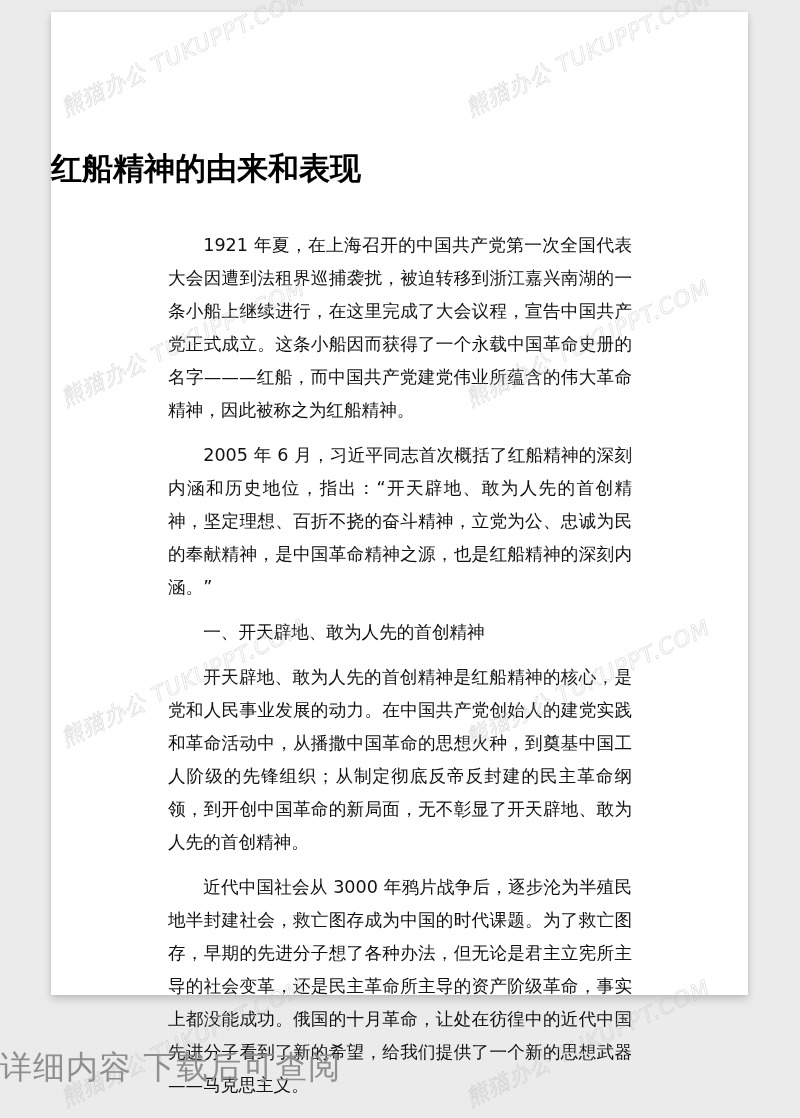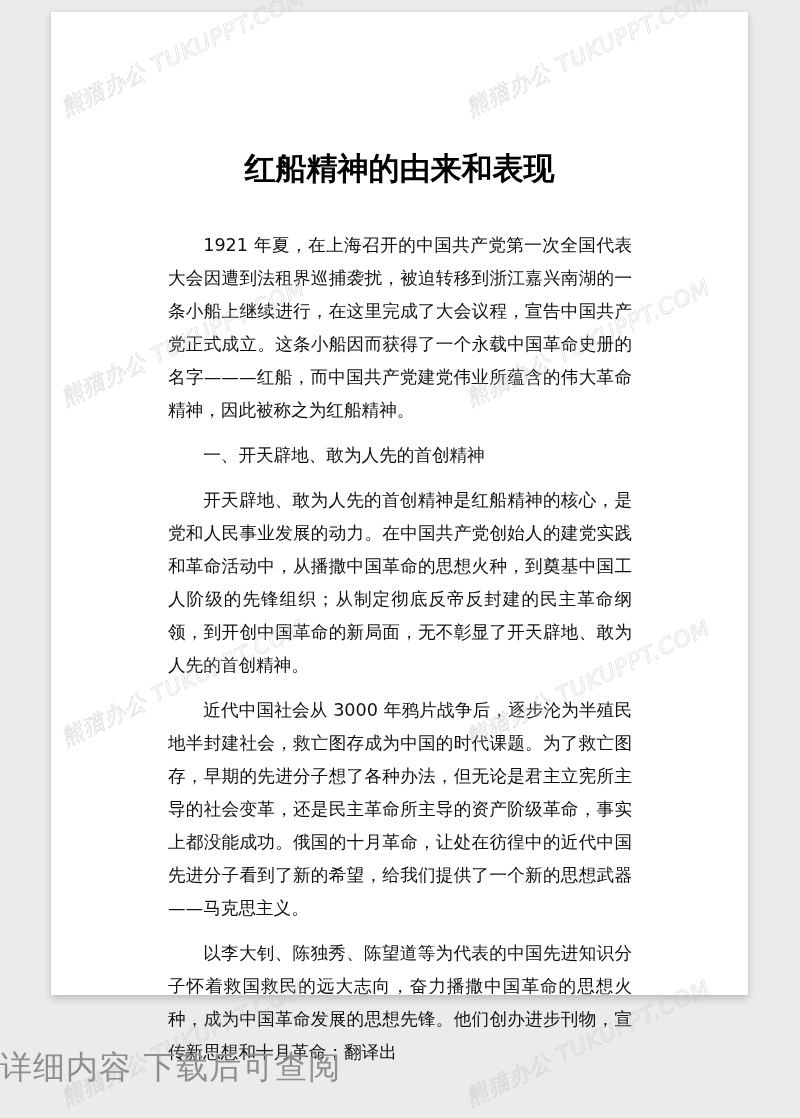--- a/index.html
+++ b/index.html
@@ -21,21 +21,20 @@
       width: 697px;
       height: 983px;
       background: #ffffff;
       box-shadow: 0 4px 8px rgba(0,0,0,0.18), 0 0 3px rgba(0,0,0,0.08);
     }
     .title {
       position: absolute;
       left: 0;
       top: 132px;
       width: 697px;
-      text-align: center;
       font-size: 31px;
       font-weight: bold;
       color: #000;
       letter-spacing: 0px;
       line-height: 48px;
     }
     .body-text {
       position: absolute;
       left: 105px;
       top: 205px;
@@ -73,20 +72,21 @@
       font-weight: normal;
     }
   </style>
 </head>
 <body>
 
 <div class="page">
   <div class="title">红船精神的由来和表现</div>
   <div class="body-text">
     <p>1921 年夏，在上海召开的中国共产党第一次全国代表大会因遭到法租界巡捕袭扰，被迫转移到浙江嘉兴南湖的一条小船上继续进行，在这里完成了大会议程，宣告中国共产党正式成立。这条小船因而获得了一个永载中国革命史册的名字———红船，而中国共产党建党伟业所蕴含的伟大革命精神，因此被称之为红船精神。</p>
+    <p>2005 年 6 月，习近平同志首次概括了红船精神的深刻内涵和历史地位，指出：“开天辟地、敢为人先的首创精神，坚定理想、百折不挠的奋斗精神，立党为公、忠诚为民的奉献精神，是中国革命精神之源，也是红船精神的深刻内涵。”</p>
     <p>一、开天辟地、敢为人先的首创精神</p>
     <p>开天辟地、敢为人先的首创精神是红船精神的核心，是党和人民事业发展的动力。在中国共产党创始人的建党实践和革命活动中，从播撒中国革命的思想火种，到奠基中国工人阶级的先锋组织；从制定彻底反帝反封建的民主革命纲领，到开创中国革命的新局面，无不彰显了开天辟地、敢为人先的首创精神。</p>
     <p>近代中国社会从 3000 年鸦片战争后，逐步沦为半殖民地半封建社会，救亡图存成为中国的时代课题。为了救亡图存，早期的先进分子想了各种办法，但无论是君主立宪所主导的社会变革，还是民主革命所主导的资产阶级革命，事实上都没能成功。俄国的十月革命，让处在彷徨中的近代中国先进分子看到了新的希望，给我们提供了一个新的思想武器——马克思主义。</p>
     <p>以李大钊、陈独秀、陈望道等为代表的中国先进知识分子怀着救国救民的远大志向，奋力播撒中国革命的思想火种，成为中国革命发展的思想先锋。他们创办进步刊物，宣传新思想和十月革命；翻译出</p>
   </div>
 </div>
 
 <div class="watermark" style="left:50px; top:38px;">熊猫办公 TUKUPPT.COM</div>
 <div class="watermark" style="left:455px; top:38px;">熊猫办公 TUKUPPT.COM</div>
 <div class="watermark" style="left:50px; top:328px;">熊猫办公 TUKUPPT.COM</div>

